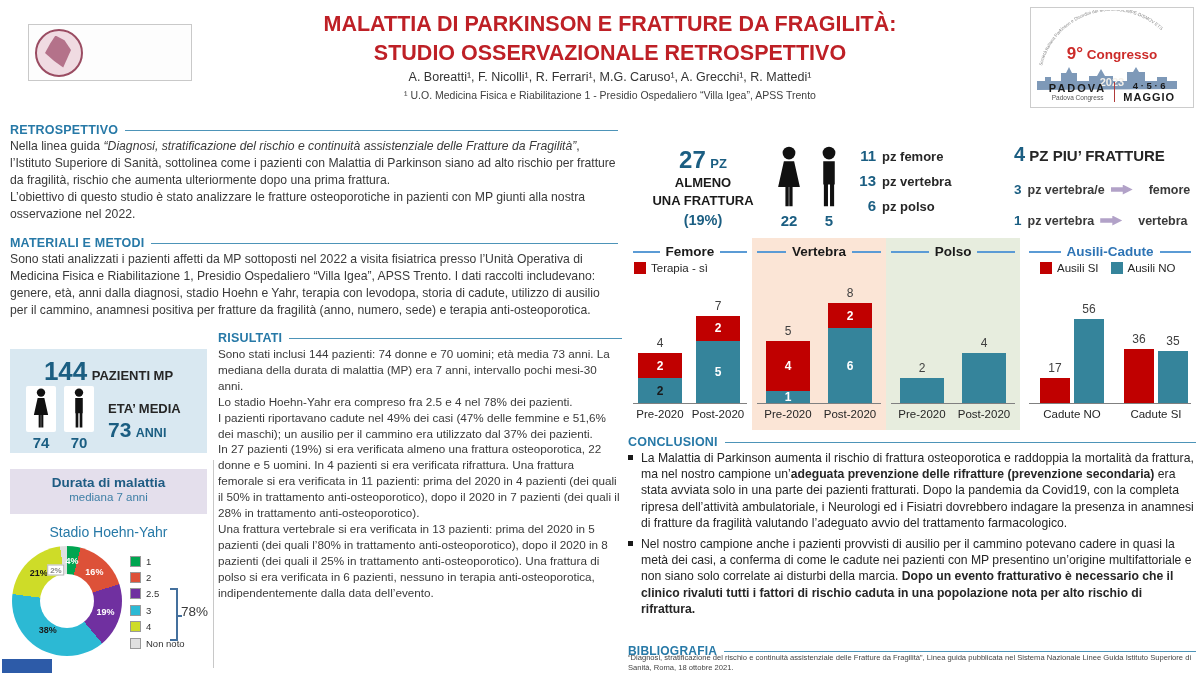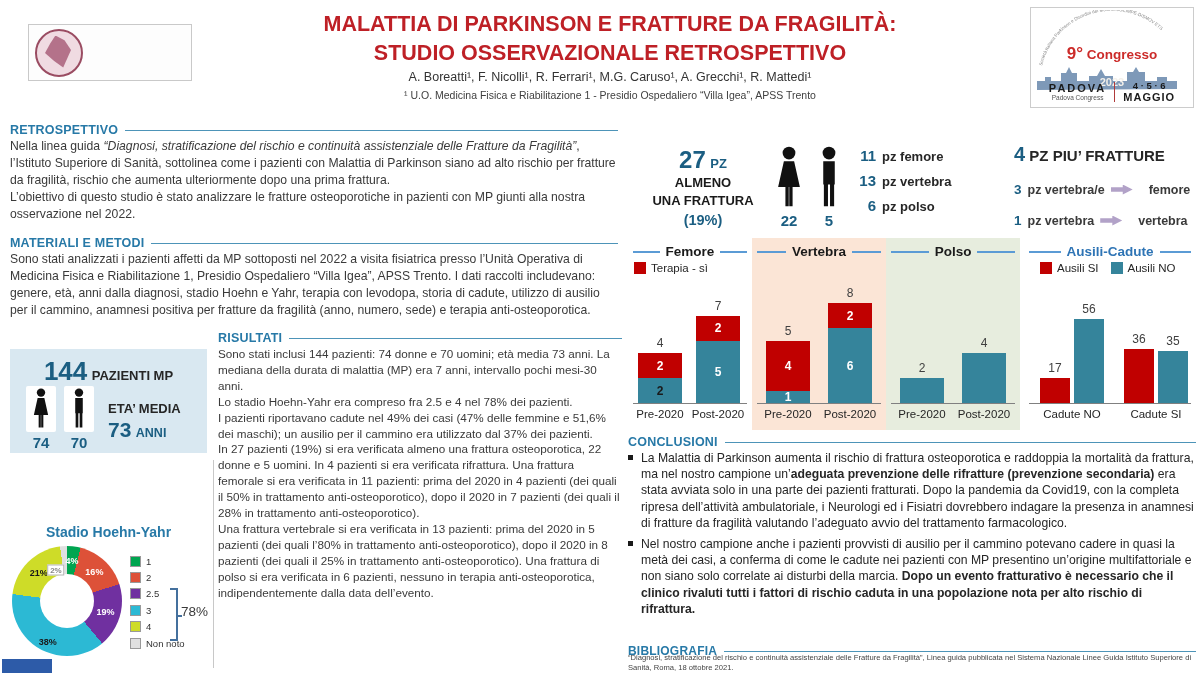--- a/index.html
+++ b/index.html
@@ -43,21 +43,21 @@
   .b144-row .num{font-size:26px;font-weight:bold;color:#1B5E82;}
   .b144-row .lab{font-size:13px;font-weight:bold;color:#262626;}
   .ptile{position:absolute;width:30px;height:46px;background:#fff;border-radius:2px;padding:2px 3px;box-sizing:border-box;}
   .pnum{position:absolute;width:36px;text-align:center;font-size:15px;font-weight:bold;color:#1B5E82;}
   .eta1{position:absolute;left:98px;top:52px;font-size:13px;font-weight:bold;color:#262626;}
   .eta2{position:absolute;left:98px;top:69px;font-weight:bold;color:#1B5E82;}
   .eta2 .n{font-size:21px;} .eta2 .u{font-size:12.5px;}
   .box-durata{left:10px;top:469px;width:197px;height:45px;background:#E4DFEC;text-align:center;padding-top:6px;box-sizing:border-box;}
   .box-durata .t{font-size:13.5px;font-weight:bold;color:#1F5C83;}
   .box-durata .s{font-size:11.5px;color:#3E7FA6;margin-top:1px;}
-  .hy-title{left:10px;top:524px;width:197px;text-align:center;font-size:14px;font-weight:bold;color:#2779A7;}
+  .hy-title{left:10px;top:524px;width:197px;text-align:center;font-size:14px;font-weight:normal;color:#2779A7;}
   .donut-wrap{left:12px;top:546px;width:110px;height:110px;}
   .donut{position:absolute;inset:0;border-radius:50%;}
   .donut::after{content:'';position:absolute;left:28px;top:28px;width:54px;height:54px;border-radius:50%;background:#fff;}
   .dlabel{position:absolute;transform:translate(-50%,-50%);font-size:9px;font-weight:bold;z-index:2;}
   .dlabel.chip{background:#fff;border:1px solid #b5b5b5;padding:0 2px;font-size:8px;}
   .hy-legend{left:130px;top:553px;width:55px;}
   .hy-legend .lrow{display:flex;align-items:center;gap:5px;height:16.4px;}
   .hy-legend .sq{width:11px;height:11px;border:1px solid #999;box-sizing:border-box;flex:none;}
   .hy-legend .ltxt{font-size:9.5px;color:#333;white-space:nowrap;}
   .bracket{left:170px;top:588px;width:6px;height:49px;border-top:2px solid #44709D;border-right:2px solid #44709D;border-bottom:2px solid #44709D;}
@@ -177,28 +177,32 @@
         </svg></div>
     <span class="pnum" style="left:13px;top:85px;">74</span>
     <span class="pnum" style="left:51px;top:85px;">70</span>
     <div class="eta1">ETA’ MEDIA</div>
     <div class="eta2">
       <span class="n">73</span>
       <span class="u">ANNI</span>
     </div>
   </div>
 
+  <div class="abs box-durata">
+    <div class="t">Durata di malattia</div>
+    <div class="s">mediana 7 anni</div>
+  </div>
 
   <div class="abs hy-title">Stadio Hoehn-Yahr</div>
   <div class="abs donut-wrap">
     <div class="donut" style="background: conic-gradient(rgb(0, 165, 80) 0%, rgb(0, 165, 80) 4%, rgb(221, 81, 56) 4%, rgb(221, 81, 56) 20%, rgb(112, 48, 160) 20%, rgb(112, 48, 160) 39%, rgb(44, 185, 212) 39%, rgb(44, 185, 212) 77%, rgb(206, 220, 40) 77%, rgb(206, 220, 40) 98%, rgb(224, 224, 224) 98%, rgb(224, 224, 224) 100%);"></div>
   <span class="dlabel" style="left: 60.0133px; top: 15.3154px; color: rgb(255, 255, 255);">4%</span>
       <span class="dlabel" style="left: 82.3819px; top: 25.8413px; color: rgb(255, 255, 255);">16%</span>
       <span class="dlabel" style="left: 93.4117px; top: 66.1596px; color: rgb(255, 255, 255);">19%</span>
-      <span class="dlabel" style="left: 35.7299px; top: 96px; color: rgb(26, 26, 26);">38%</span>
+      <span class="dlabel" style="left: 35.7299px; top: 84px; color: rgb(26, 26, 26);">38%</span>
       <span class="dlabel" style="left: 26.7157px; top: 26.7157px; color: rgb(26, 26, 26);">21%</span>
       <span class="dlabel chip" style="left: 43.9301px; top: 23.9121px; color: rgb(136, 136, 136);">2%</span>
     </div>
   <div class="abs hy-legend">
       <div class="lrow">
         <span class="sq" style="background: rgb(0, 165, 80);"></span>
         <span class="ltxt">1</span>
       </div>
       <div class="lrow">
         <span class="sq" style="background: rgb(221, 81, 56);"></span>

